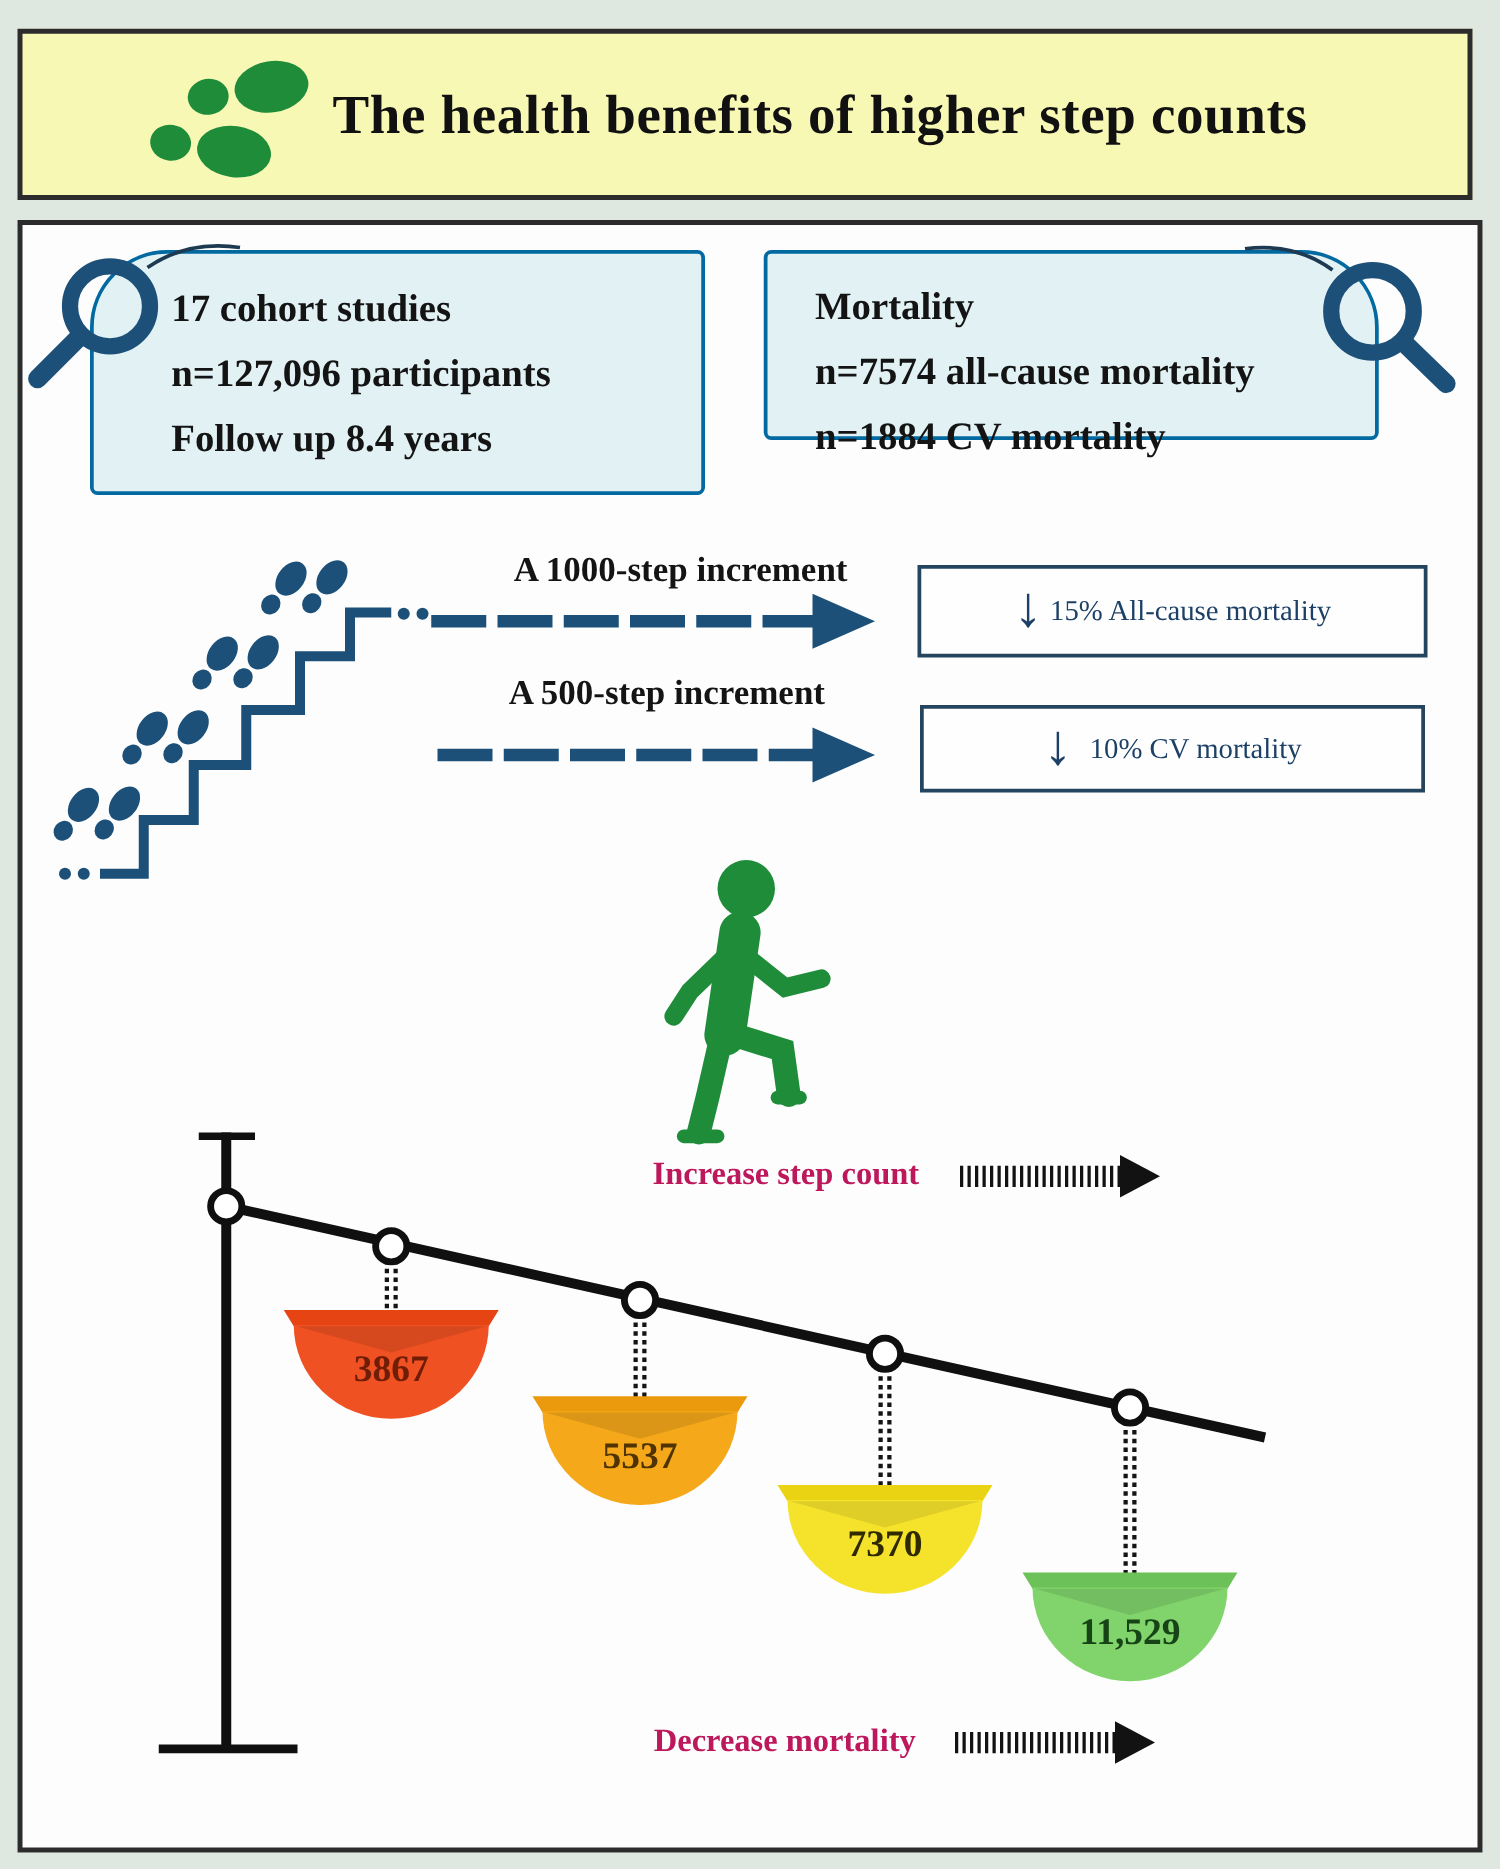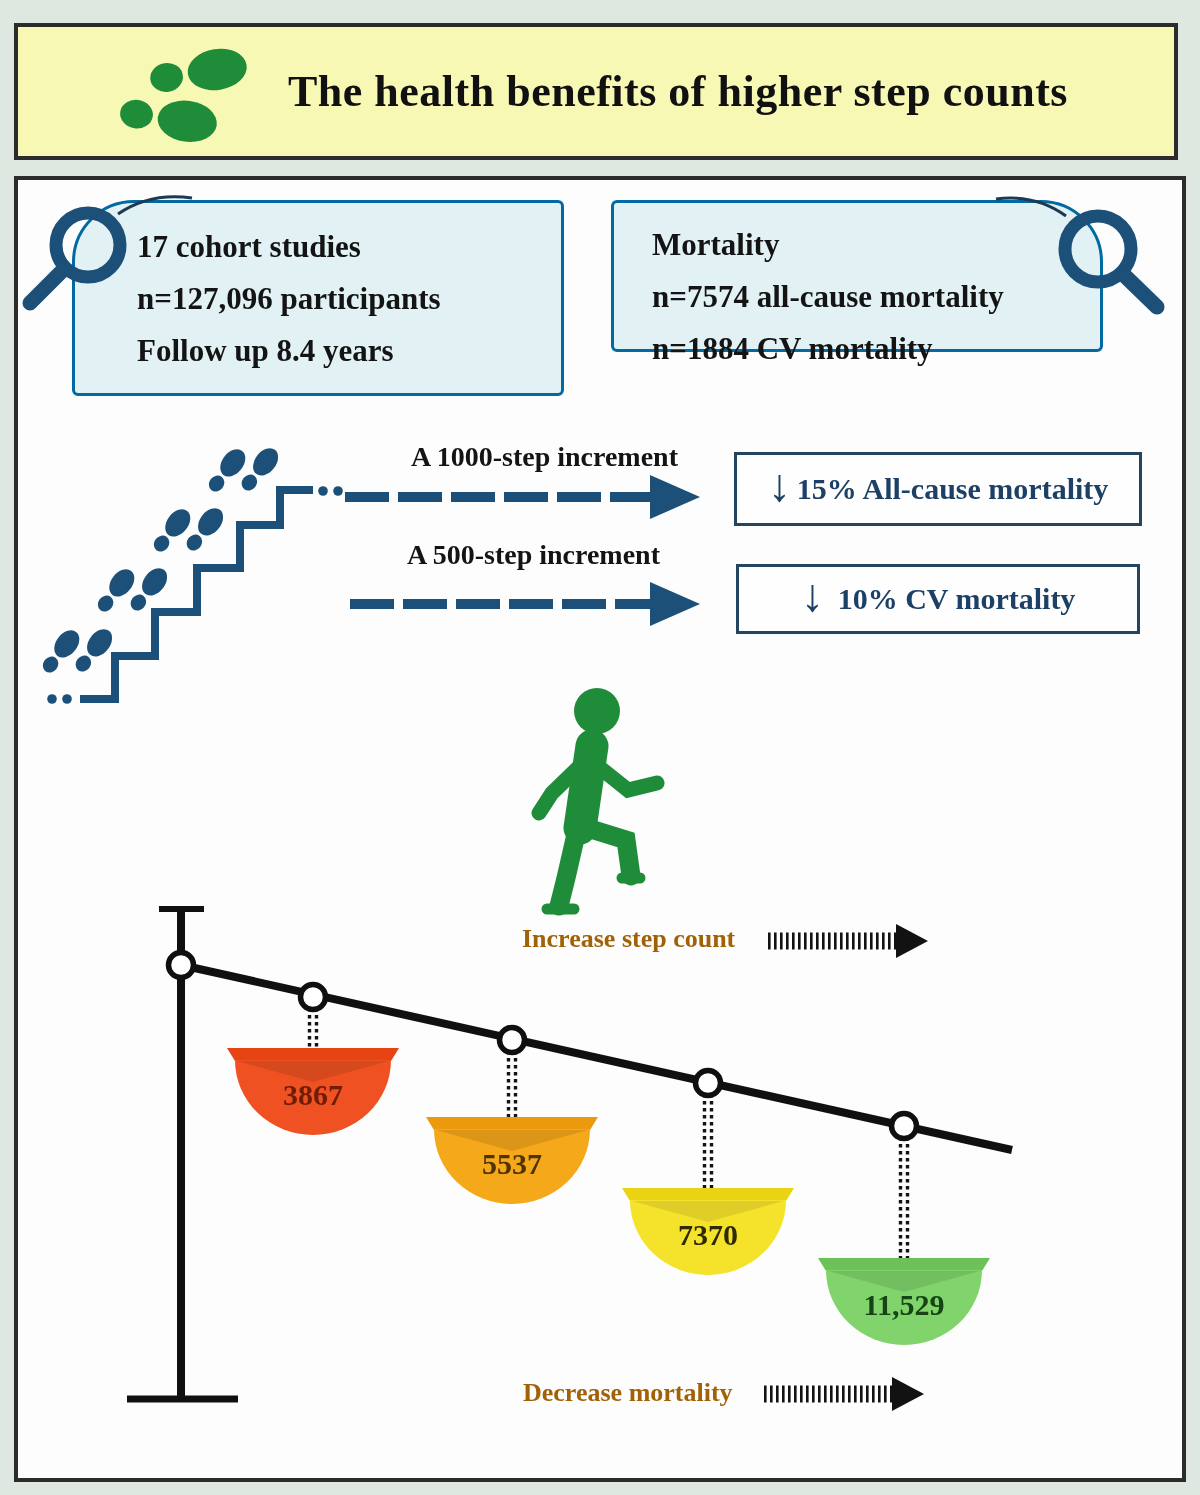--- a/index.html
+++ b/index.html
@@ -6,21 +6,21 @@
   .stage{
     position:relative;width:1200px;height:1495px;margin:0 auto;
     background:#dfe7e1;overflow:hidden;
     font-family:"Liberation Serif","DejaVu Serif",serif;
   }
   .banner{
     position:absolute;left:14px;top:23px;width:1164px;height:137px;
     background:#f7f8b4;border:4px solid #2c2c2c;box-sizing:border-box;z-index:1;
   }
   .banner-title{
-    position:absolute;left:288px;top:66px;width:790px;text-align:left;
+    position:absolute;left:256px;top:66px;width:790px;text-align:right;
     font-size:44px;font-weight:bold;color:#111;letter-spacing:.5px;white-space:nowrap;z-index:2;
   }
   .main-panel{
     position:absolute;left:14px;top:176px;width:1172px;height:1306px;
     background:#fcfdfc;border:4px solid #2c2c2c;box-sizing:border-box;z-index:1;
   }
   .info-box{
     position:absolute;background:#e1f1f4;border:3px solid #0369a1;box-sizing:border-box;
     z-index:2;color:#141414;font-weight:bold;font-size:31px;line-height:52px;
   }
@@ -29,23 +29,23 @@
   .info-box p{margin:0;white-space:nowrap;}
   .inc-label{
     position:absolute;z-index:2;font-weight:bold;color:#141414;font-size:28px;
     text-align:right;white-space:nowrap;
   }
   .outcome-box{
     position:absolute;z-index:2;background:#fefefe;border:3px solid #24455f;box-sizing:border-box;
     display:flex;align-items:center;justify-content:center;gap:6px;color:#1c4066;
   }
   .outcome-box .down{font-size:46px;font-weight:bold;line-height:1;margin-top:-6px;}
-  .outcome-box .txt{font-size:30px;font-weight:bold;white-space:nowrap;}
+  .outcome-box .txt{font-size:23px;font-weight:normal;white-space:nowrap;}
   .axis-label{
-    position:absolute;z-index:2;font-weight:bold;color:#a16207;font-size:26px;white-space:nowrap;
+    position:absolute;z-index:2;font-weight:bold;color:#be185d;font-size:26px;white-space:nowrap;
   }
   .overlay{position:absolute;left:0;top:0;width:1200px;height:1495px;z-index:5;pointer-events:none;}
   .overlay text{font-family:"Liberation Serif","DejaVu Serif",serif;font-weight:bold;font-size:30px;}
 </style>
 </head>
 <body>
 
 <div class="stage">
 
   <div class="banner"></div>

